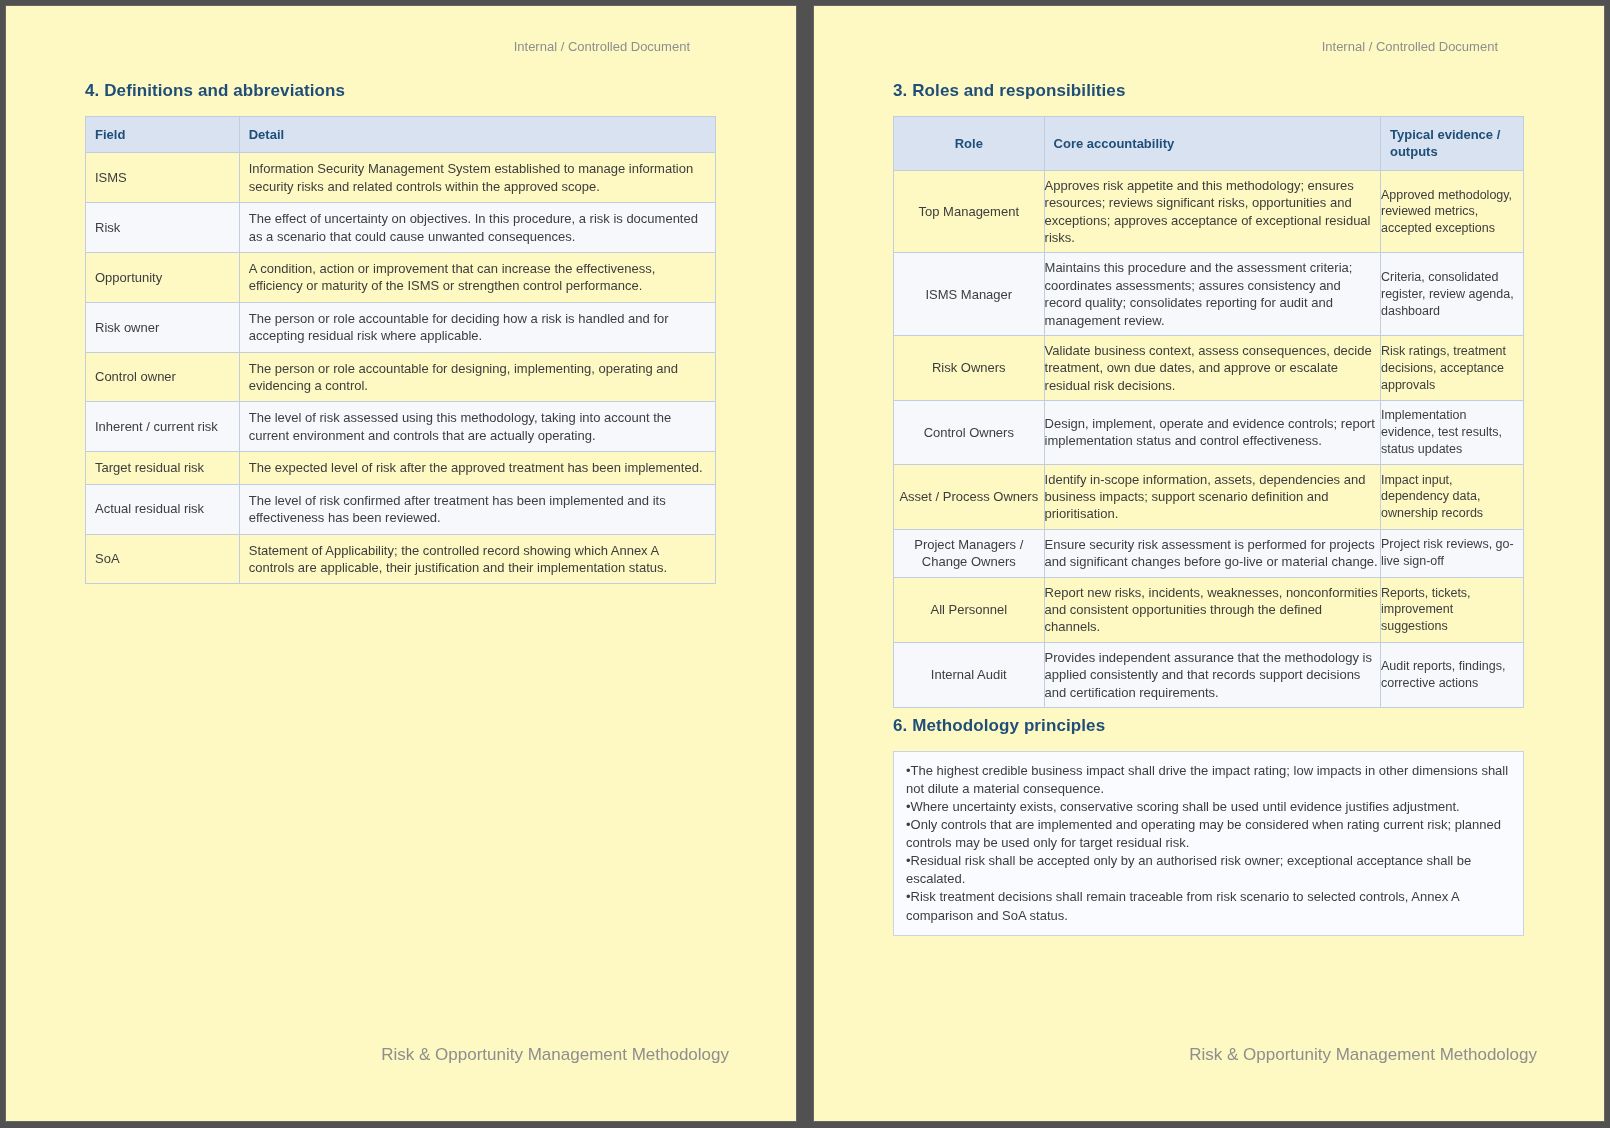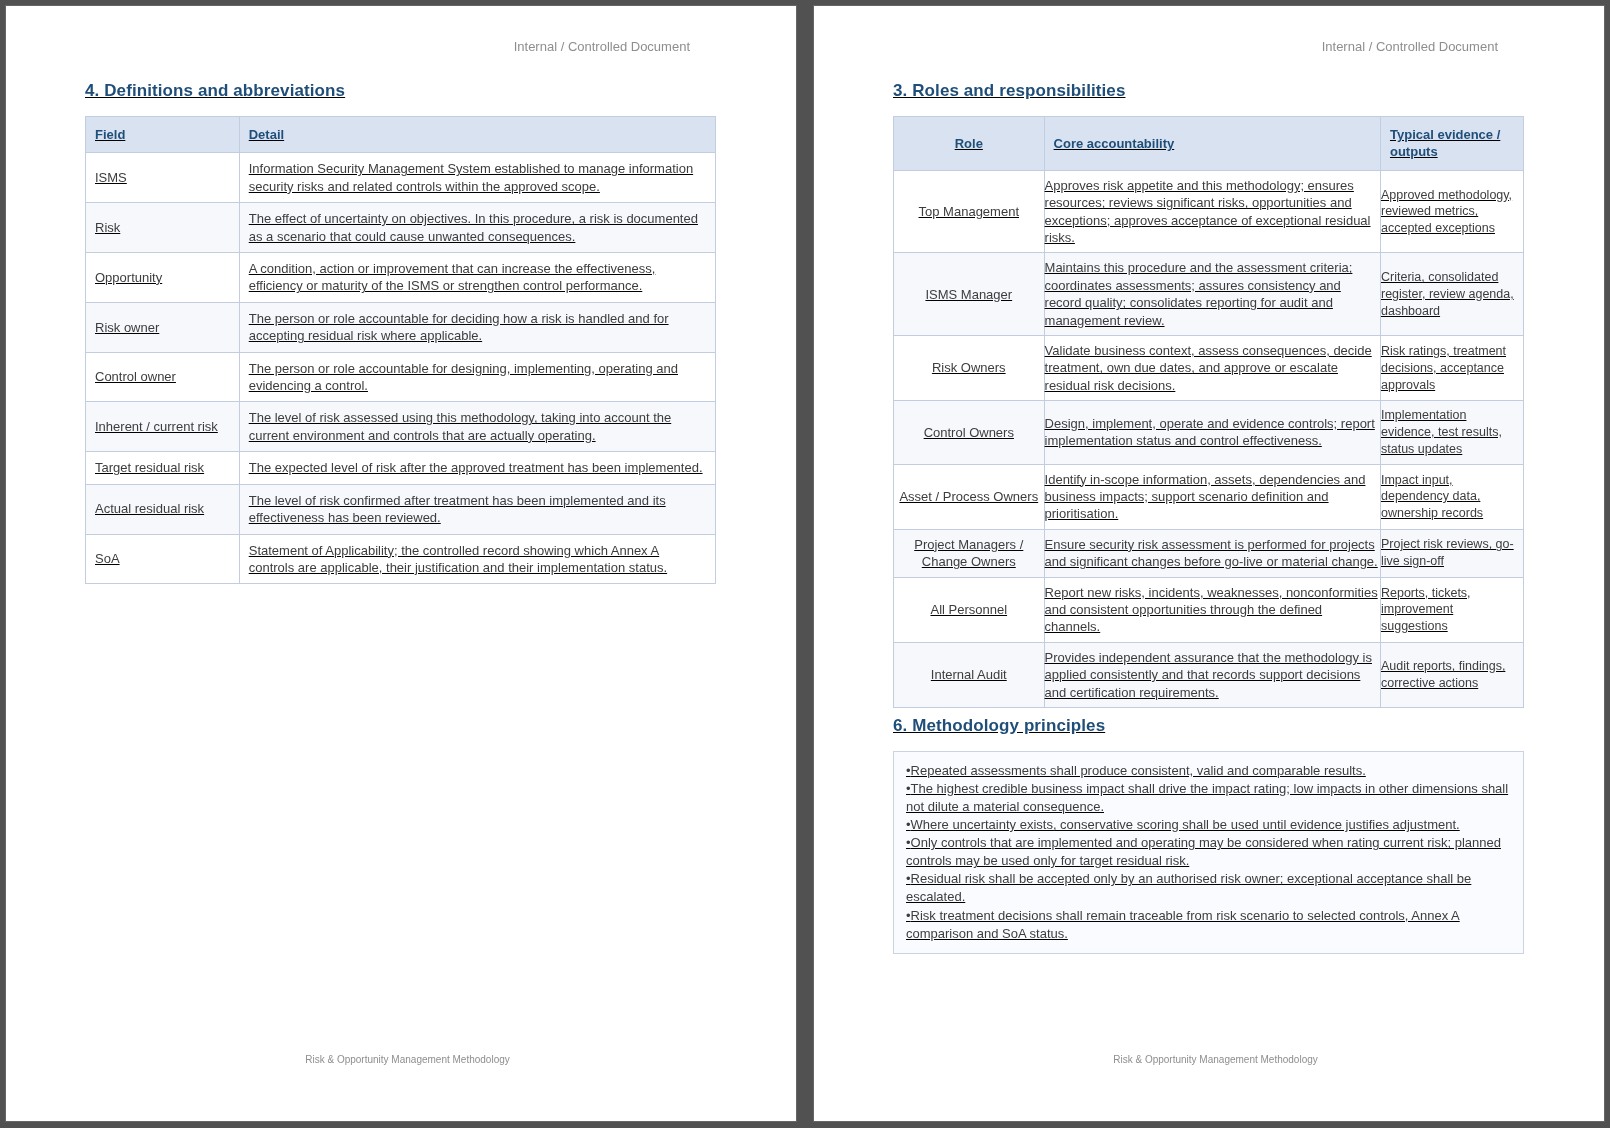--- a/index.html
+++ b/index.html
@@ -9,43 +9,42 @@
     font-family: "Liberation Sans", sans-serif;
     overflow: hidden;
   }
   .pages {
     display: flex;
     gap: 18px;
     padding: 6px 6px 7px 6px;
     height: 1128px;
   }
   .page {
-    background: #ffffff;
+    background: #fef9c3;
     flex: 1;
     position: relative;
     box-shadow: 0 0 0 1px rgba(255,255,255,0.12);
-    text-decoration: underline;
   }
   .doc-header {
     position: absolute;
     top: 33px;
     left: 80px;
     right: 106px;
     text-align: right;
     color: #8e8e8e;
     font-size: 13px;
   }
   .doc-footer {
     position: absolute;
     bottom: 56px;
     left: 80px;
     right: 67px;
-    text-align: center;
+    text-align: right;
     color: #8e8e8e;
-    font-size: 10px;
+    font-size: 17px;
   }
   .content {
     padding: 75px 80px 0 79px;
   }
   h2.section-title {
     color: #1f4e79;
     font-size: 17px;
     font-weight: bold;
     margin-bottom: 15px;
     letter-spacing: 0.1px;
@@ -216,21 +215,20 @@
           <tr>
             <td class="role-cell">Internal Audit</td>
             <td>Provides independent assurance that the methodology is applied consistently and that records support decisions and certification requirements.</td>
             <td class="evid-cell">Audit reports, findings, corrective actions</td>
           </tr>
         </tbody>
       </table>
 
       <h2 class="section-title second">6. Methodology principles</h2>
       <div class="principles-box">
-        <p class="bullet">Repeated assessments shall produce consistent, valid and comparable results.</p>
         <p class="bullet">The highest credible business impact shall drive the impact rating; low impacts in other dimensions shall not dilute a material consequence.</p>
         <p class="bullet">Where uncertainty exists, conservative scoring shall be used until evidence justifies adjustment.</p>
         <p class="bullet">Only controls that are implemented and operating may be considered when rating current risk; planned controls may be used only for target residual risk.</p>
         <p class="bullet">Residual risk shall be accepted only by an authorised risk owner; exceptional acceptance shall be escalated.</p>
         <p class="bullet">Risk treatment decisions shall remain traceable from risk scenario to selected controls, Annex A comparison and SoA status.</p>
       </div>
     </div>
     <div class="doc-footer">Risk &amp; Opportunity Management Methodology</div>
   </div>
 

